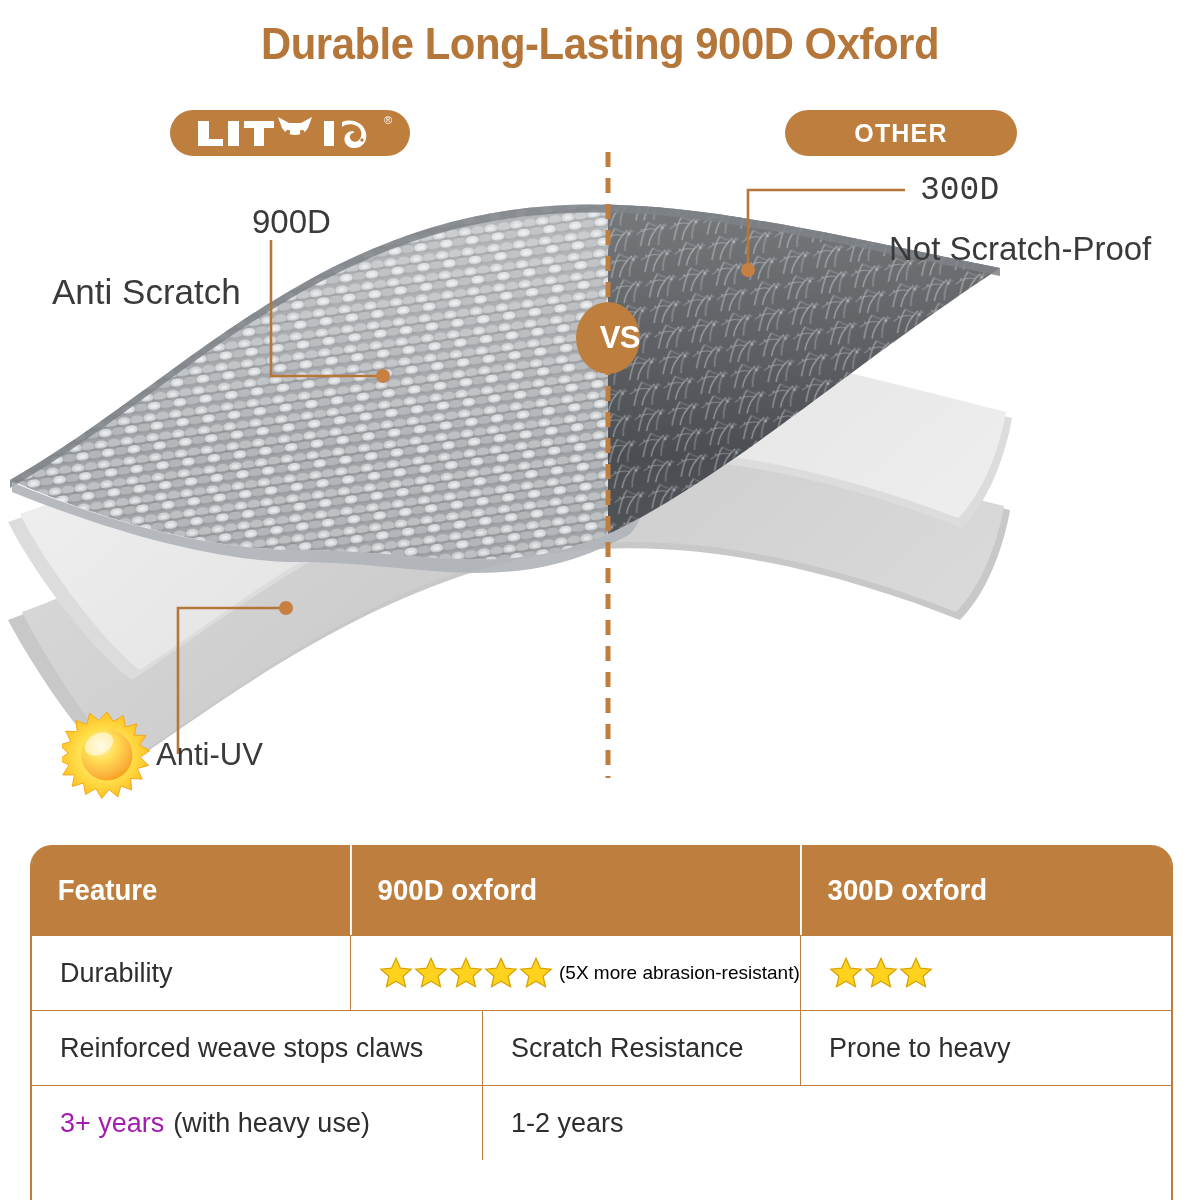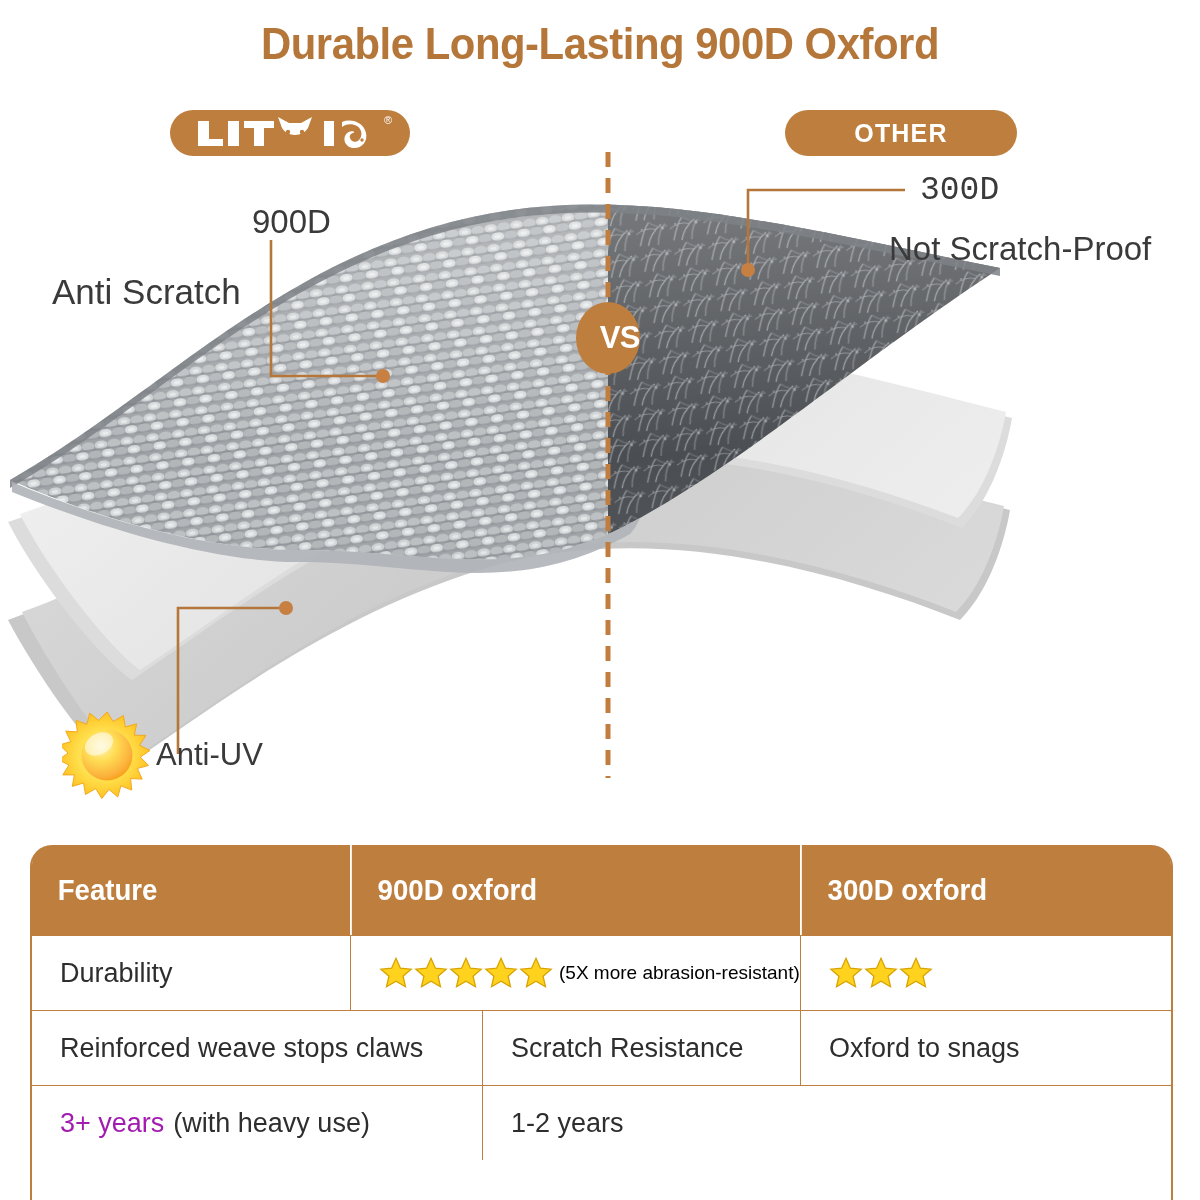--- a/index.html
+++ b/index.html
@@ -364,21 +364,21 @@
           <svg class="star" viewBox="0 0 24 24">
               <path d="M12 1.6l3.1 7.0 7.6.7-5.7 5.0 1.7 7.4-6.7-3.9-6.7 3.9 1.7-7.4-5.7-5.0 7.6-.7z" fill="#FFD21E" stroke="#D8A200" stroke-width="0.9"></path>
             </svg>
         </span>
       </div>
     </div>
 
     <div class="trow">
       <div class="td c2">Reinforced weave stops claws</div>
       <div class="td c1 feat">Scratch Resistance</div>
-      <div class="td c3">Oxford to snags</div>
+      <div class="td c3">Prone to heavy</div>
     </div>
 
     <div class="trow">
       <div class="td c2">
         <span class="hi">3+ years</span>
         <span style="width:9px;display:inline-block"></span>
         <span>(with heavy use)</span>
       </div>
       <div class="td c3">1-2 years</div>
     </div>

